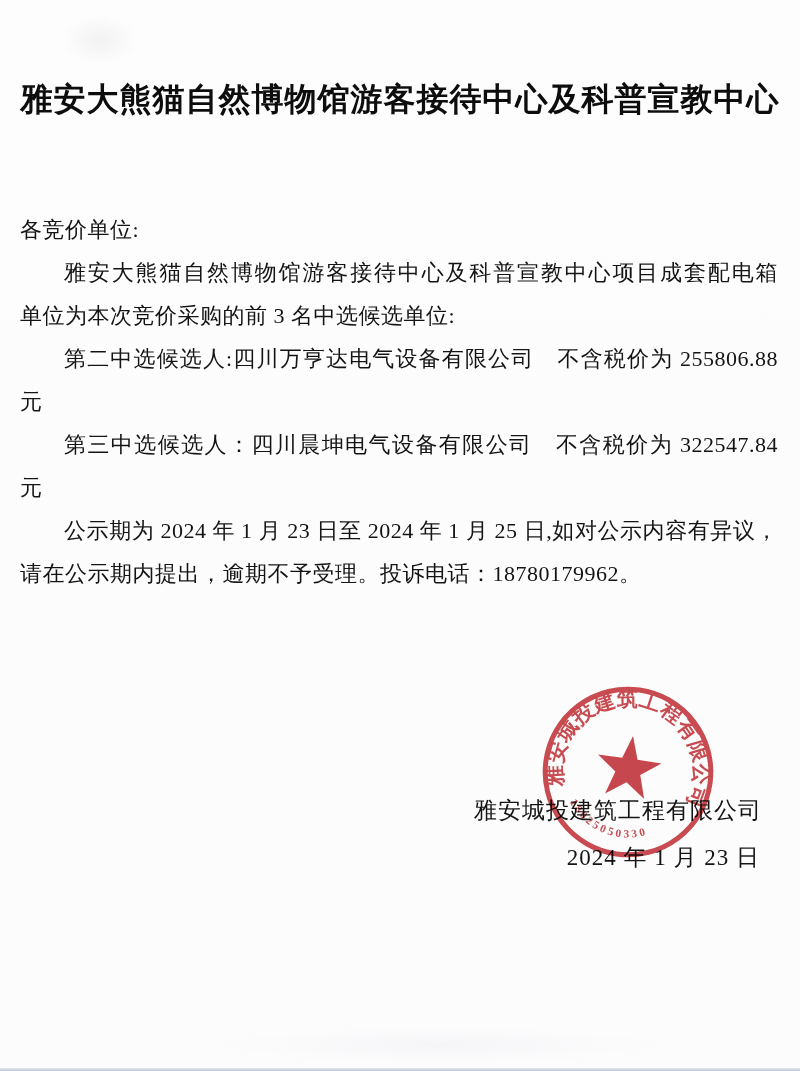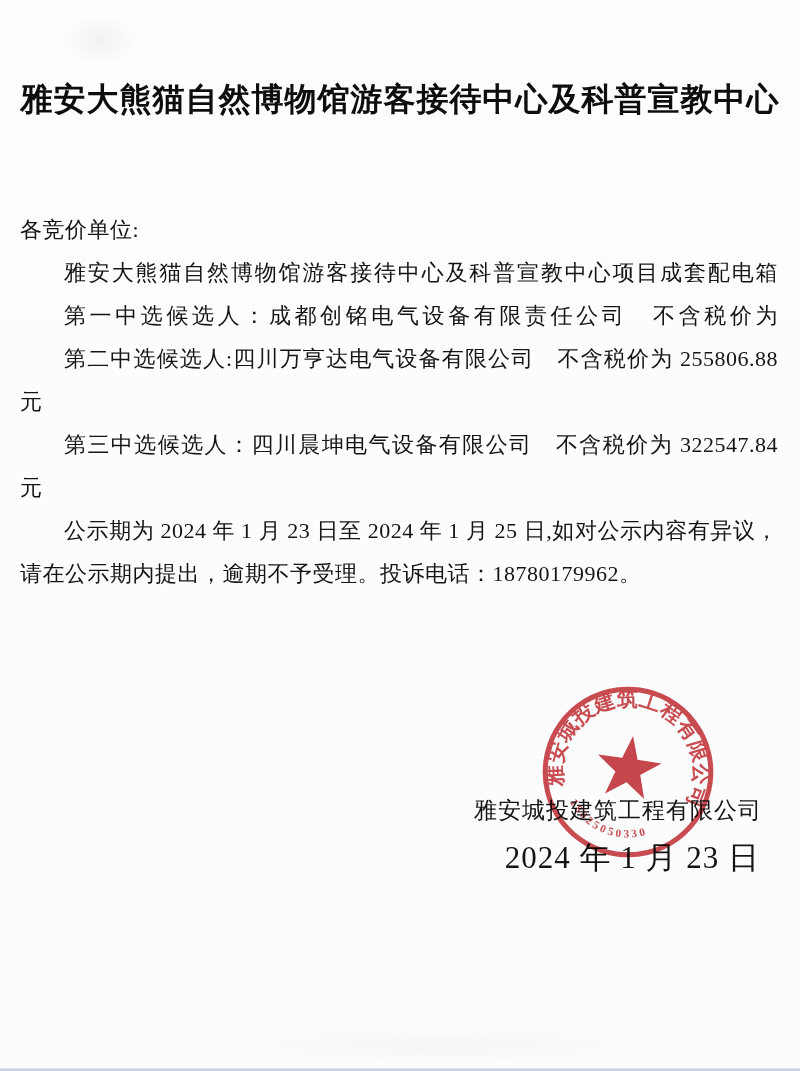--- a/index.html
+++ b/index.html
@@ -43,21 +43,21 @@
     font-family: Liberation Serif, serif;
   }
   .line.indent { text-indent: 2em; }
   .line.fill { text-align: justify; text-align-last: justify; }
   .sig-company {
     position: absolute; top: 789px; right: 38px;
     font-size: 23px; line-height: 43px; letter-spacing: 1px;
   }
   .sig-date {
     position: absolute; top: 836px; right: 40px;
-    font-size: 31px; line-height: 43px; letter-spacing: 1px;
+    font-size: 23px; line-height: 43px; letter-spacing: 1px;
   }
   .stamp {
     position: absolute; left: 537px; top: 681px;
     width: 182px; height: 182px;
     transform: rotate(8deg);
     mix-blend-mode: multiply;
     opacity: 0.9;
   }
   .stamp svg { width: 100%; height: 100%; }
   .seal-arc-text {
@@ -78,21 +78,21 @@
 
 <div class="page">
 
   <div class="title">
     <div>雅安大熊猫自然博物馆游客接待中心及科普宣教中心</div>
   </div>
 
   <div class="body-text">
     <div class="line">各竞价单位:</div>
     <div class="line indent fill">雅安大熊猫自然博物馆游客接待中心及科普宣教中心项目成套配电箱</div>
-    <div class="line indent fill">第一中选候选人：成都创铭电气设备有限责任公司　不含税价为</div>
+    <div class="line">单位为本次竞价采购的前 3 名中选候选单位:</div>
     <div class="line indent fill">第二中选候选人:四川万亨达电气设备有限公司　不含税价为 255806.88</div>
     <div class="line">元</div>
     <div class="line indent fill">第三中选候选人：四川晨坤电气设备有限公司　不含税价为 322547.84</div>
     <div class="line">元</div>
     <div class="line indent fill">公示期为 2024 年 1 月 23 日至 2024 年 1 月 25 日,如对公示内容有异议，</div>
     <div class="line">请在公示期内提出，逾期不予受理。投诉电话：18780179962。</div>
   </div>
 
   <div class="sig-company">雅安城投建筑工程有限公司</div>
   <div class="sig-date">2024 年 1 月 23 日</div>

